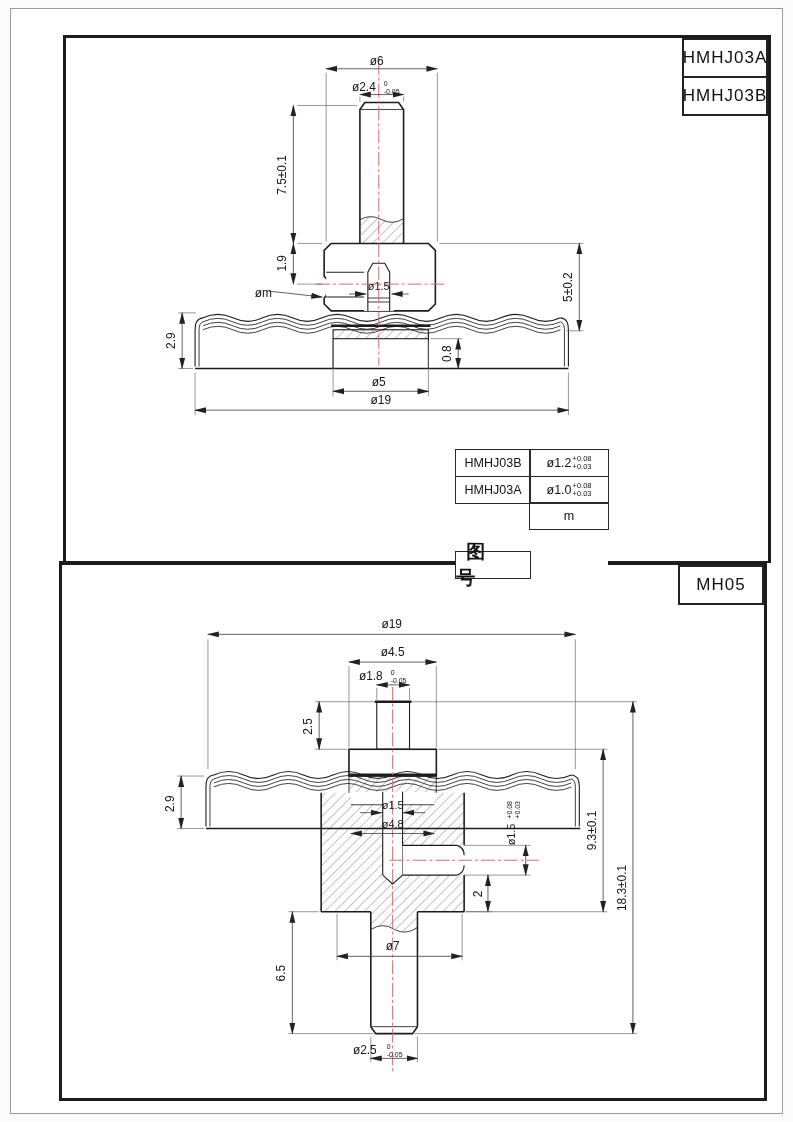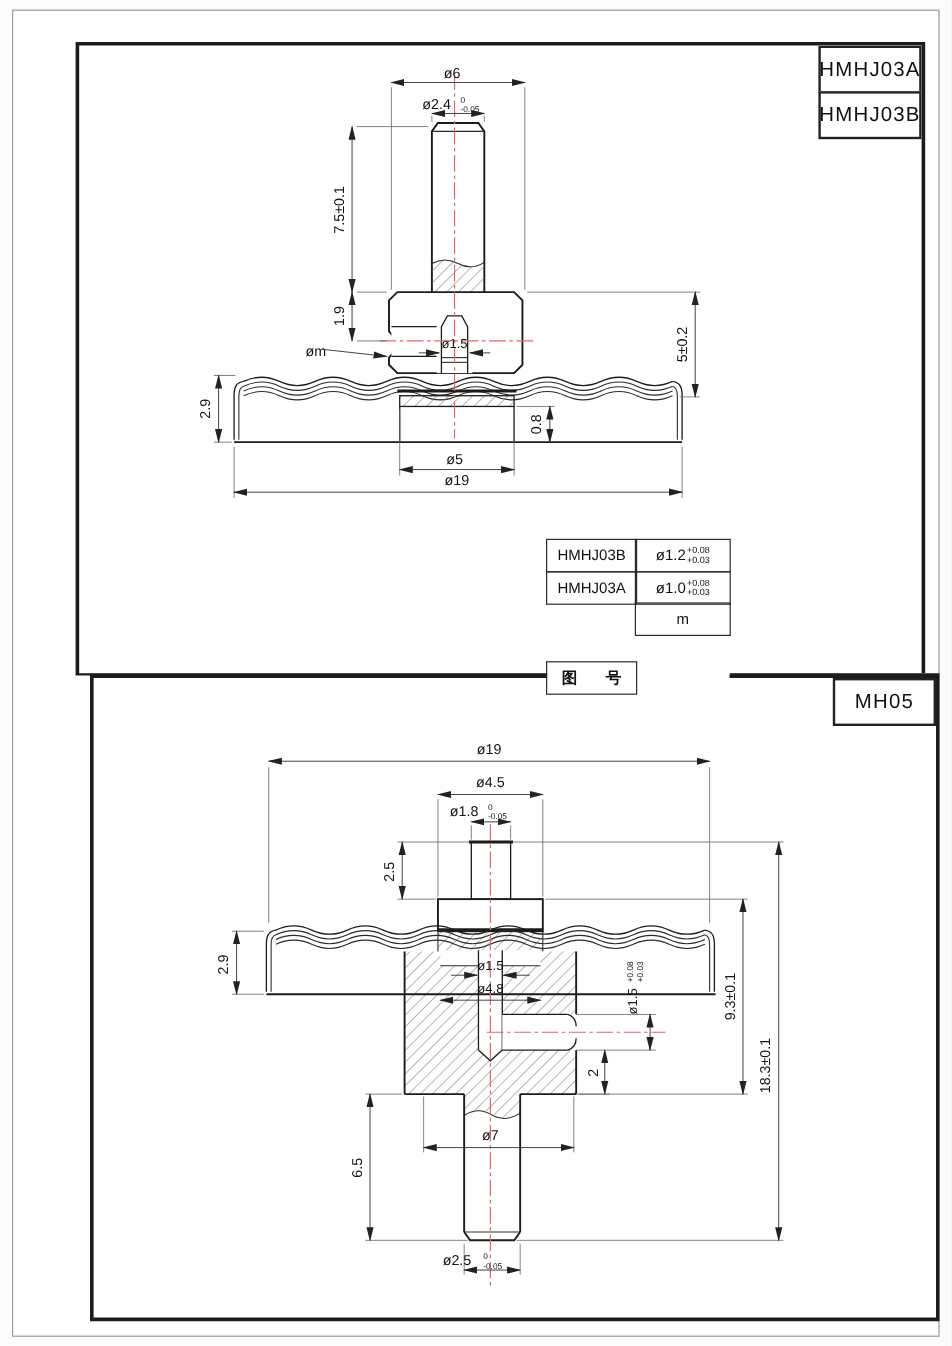--- a/index.html
+++ b/index.html
@@ -2,32 +2,32 @@
 <html><head>
 <meta charset="utf-8">
 <style>
   html,body { margin:0; padding:0; background:#e8e8e8; }
   .page { position:relative; width:793px; height:1122px; background:#fbfbfb;
           font-family:"Liberation Sans", sans-serif; overflow:hidden; }
   .outer { position:absolute; left:10px; top:8px; width:771px; height:1104px;
            border:1px solid #9a9a9a; background:#ffffff; }
   .panel { position:absolute; box-sizing:border-box; background:#fff; }
   .panel-top { left:52px; top:26px; width:708px; height:528px; border:3px solid #1c1c1c; border-bottom:2px solid #1c1c1c; }
-  .panel-bottom { left:64px; top:552px; width:708px; height:540px; border:3px solid #1c1c1c; border-top:4px solid #1c1c1c; }
+  .panel-bottom { left:48px; top:552px; width:708px; height:540px; border:3px solid #1c1c1c; border-top:4px solid #1c1c1c; }
   .panel svg { position:absolute; left:0; top:0; width:100%; height:100%; }
   .tb-wrap { position:absolute; right:0px; top:2px; z-index:5; }
   .tb-cell { width:82px; height:36px; border:2px solid #222; background:#fff;
              display:flex; align-items:center; justify-content:center;
              font-size:17px; letter-spacing:1px; color:#111; margin-top:-2px; }
   .spec-table { position:absolute; left:390px; top:412px; z-index:5;
                 display:grid; grid-template-columns:74px 78px; background:#fff; }
   .spec-cell { border:1.5px solid #2a2a2a; margin:-0.75px; height:26px;
                display:flex; align-items:center; justify-content:center;
                font-size:12.5px; color:#111; }
-  .spec-cell.cjk { letter-spacing:10px; text-indent:10px; font-weight:bold; font-size:13px;margin-top:48px; }
+  .spec-cell.cjk { letter-spacing:10px; text-indent:10px; font-weight:bold; font-size:19px;margin-top:48px; }
   .tol { display:inline-flex; flex-direction:column; justify-content:center;
          font-size:7.5px; line-height:1.05; margin-left:1px; }
   svg text { font-family:"Liberation Sans", sans-serif; fill:#141414; }
   .dt  { font-size:12px; }
   .ds  { font-size:11px; }
   .dxs { font-size:7px; }
   .dim   { stroke:#3a3a3a; stroke-width:0.8; fill:none; }
   .ext   { stroke:#6a6a6a; stroke-width:0.7; fill:none; }
   .ol    { stroke:#1c1c1c; stroke-width:1.6; fill:none; }
   .ol2   { stroke:#1c1c1c; stroke-width:1.1; fill:none; }

